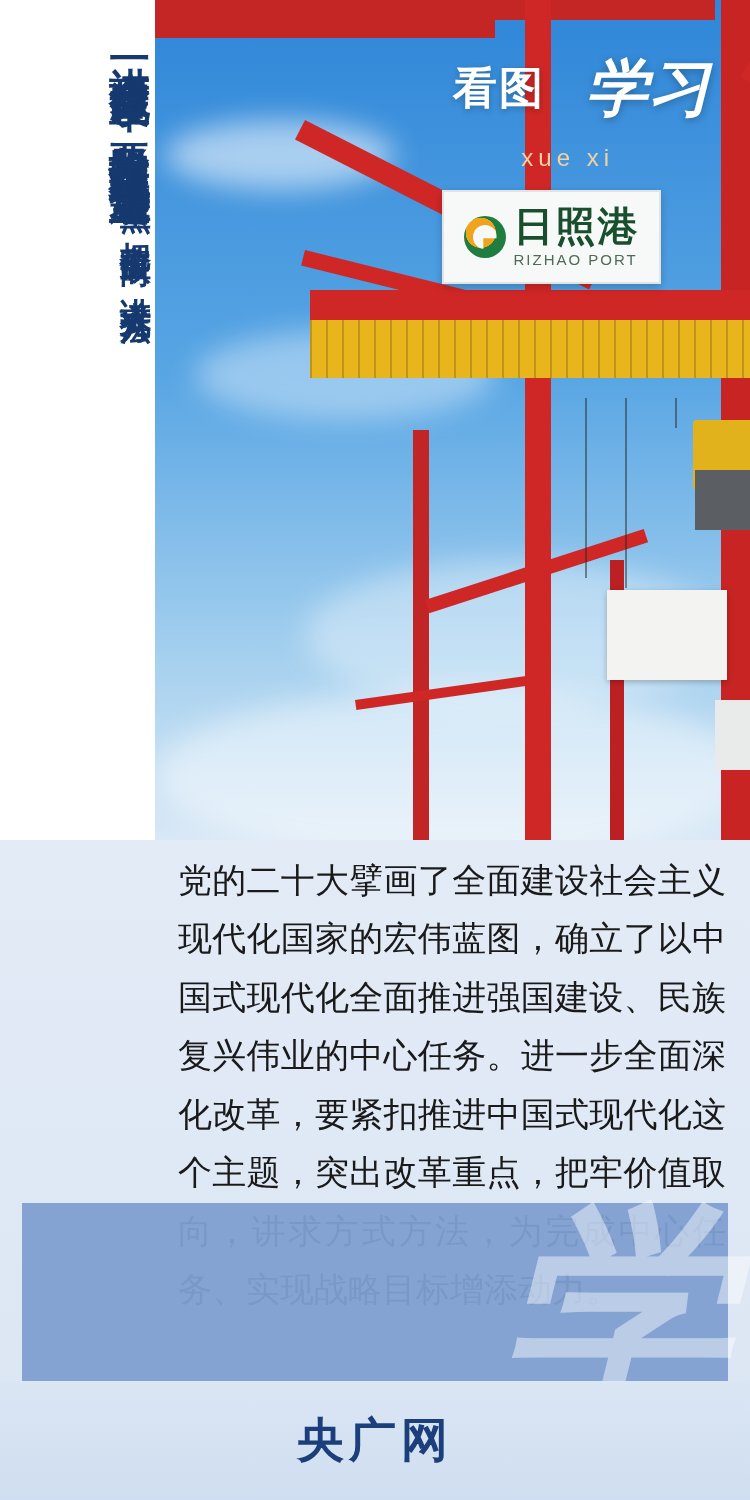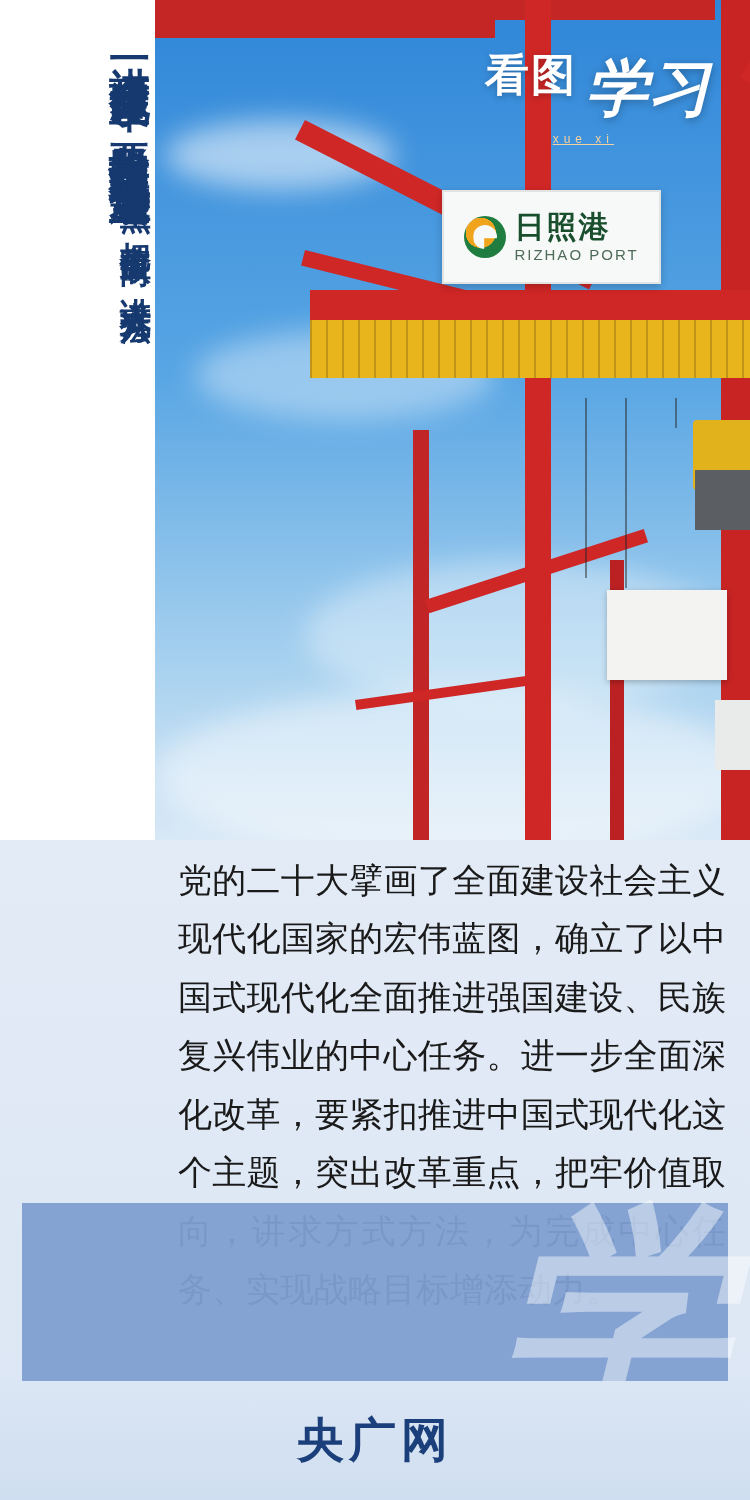--- a/index.html
+++ b/index.html
@@ -126,21 +126,21 @@
   .bb-logo::after {
     content: "";
     position: absolute; left: 9px; top: 9px;
     width: 24px; height: 24px;
     border-radius: 50%;
     background: #f7f8f8;
     clip-path: polygon(0 0, 100% 0, 100% 55%, 45% 55%, 45% 100%, 0 100%);
   }
   .bb-text { text-align: left; line-height: 1; }
   .bb-cn {
-    font-size: 30px; font-weight: 700; color: #1a4f2e;
+    font-size: 40px; font-weight: 700; color: #1a4f2e;
     font-family: "Liberation Serif", serif; letter-spacing: 2px;
   }
   .bb-en {
     font-size: 15px; color: #4d6b57; letter-spacing: 2px; margin-top: 5px;
     font-family: "Liberation Sans", sans-serif;
   }
 
   
   .title-band {
     position: absolute;
@@ -180,45 +180,45 @@
   .brand {
     position: absolute;
     right: 40px;
     top: 46px;
     text-align: right;
     color: #ffffff;
     font-family: "Liberation Serif", serif;
   }
   .brand-row {
     display: flex;
-    align-items: flex-start;
+    align-items: center;
     justify-content: flex-end;
-    gap: 9px;
+    gap: 24px;
   }
   .brand-cn {
     font-size: 44px;
     font-weight: 700;
     letter-spacing: 2px;
     text-shadow: 0 2px 6px rgba(0,0,0,.25);
   }
   .brand-cn-script {
     font-size: 62px;
     font-weight: 700;
     font-style: italic;
     font-family: Liberation Serif, serif;
     text-shadow: 0 2px 8px rgba(0,0,0,.3);
+    margin-left: 17px;
   }
   .brand-pinyin {
-    font-size: 12px;
+    font-size: 24px;
     letter-spacing: 5px;
     color: #f5d0a0;
-    margin-top: 2px;
+    margin-top: 14px;
     font-family: "Liberation Sans", sans-serif;
     padding-right: 96px;
-    text-decoration: underline;
   }
 
   
   .body-text {
     position: absolute;
     left: 178px;
     top: 852px;
     width: 548px;
     font-size: 34px;
     line-height: 1.72;

